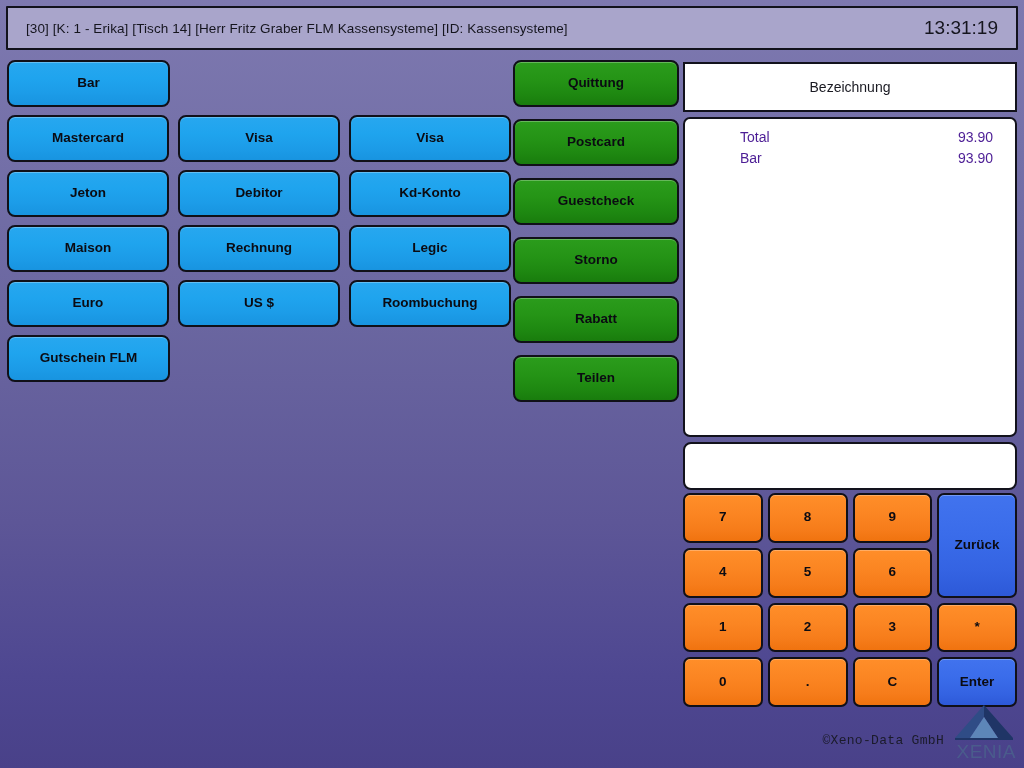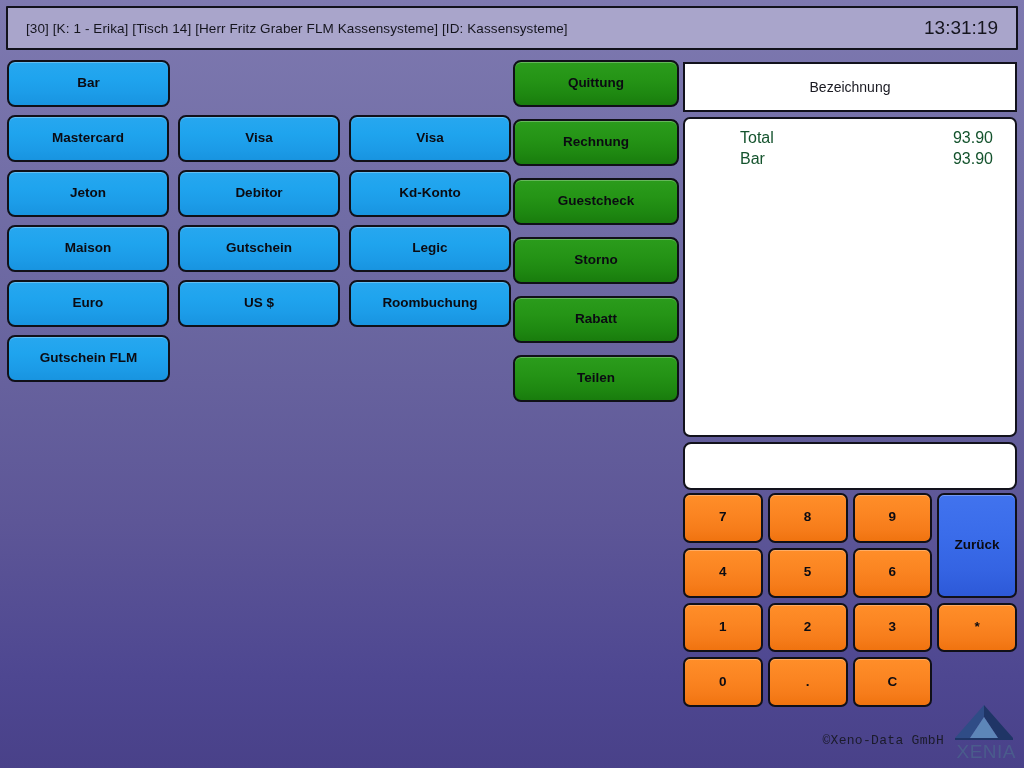--- a/index.html
+++ b/index.html
@@ -126,22 +126,22 @@
     height: 320px;
     background: #ffffff;
     border: 2px solid #12121c;
     border-radius: 7px;
     padding: 8px 22px 0 55px;
     overflow: hidden;
   }
   #receipt-body .rline {
     display: flex;
     justify-content: space-between;
-    font-size: 16px;
-    color: #14532d;
+    font-size: 14px;
+    color: #4c1d95;
     line-height: 21px;
     margin-bottom: 0px;
   }
   #receipt-body .rline .ramt { font-variant-numeric: tabular-nums; }
 
   
   #num-display {
     position: absolute;
     left: 683px;
     top: 442px;
@@ -228,36 +228,36 @@
       <div class="btn blue">Visa</div>
       <div class="btn blue">Visa</div>
     </div>
     <div class="pay-row">
       <div class="btn blue">Jeton</div>
       <div class="btn blue">Debitor</div>
       <div class="btn blue">Kd-Konto</div>
     </div>
     <div class="pay-row">
       <div class="btn blue">Maison</div>
-      <div class="btn blue">Gutschein</div>
+      <div class="btn blue">Rechnung</div>
       <div class="btn blue">Legic</div>
     </div>
     <div class="pay-row">
       <div class="btn blue">Euro</div>
       <div class="btn blue">US $</div>
       <div class="btn blue">Roombuchung</div>
     </div>
     <div class="pay-row">
       <div class="btn blue">Gutschein FLM</div>
     </div>
   </div>
 
 <div id="action-col">
     <div class="btn green">Quittung</div>
-    <div class="btn green">Rechnung</div>
+    <div class="btn green">Postcard</div>
     <div class="btn green">Guestcheck</div>
     <div class="btn green">Storno</div>
     <div class="btn green">Rabatt</div>
     <div class="btn green">Teilen</div>
   </div>
 
 <div id="receipt-header">
   <span>Bezeichnung</span>
 </div>
 
@@ -284,20 +284,21 @@
     <div class="btn orange">4</div>
     <div class="btn orange">5</div>
     <div class="btn orange">6</div>
     <div class="btn orange">1</div>
     <div class="btn orange">2</div>
     <div class="btn orange">3</div>
     <div class="btn orange">*</div>
     <div class="btn orange">0</div>
     <div class="btn orange">.</div>
     <div class="btn orange">C</div>
+    <div class="btn royal">Enter</div>
   </div>
 
 <div id="branding">
   <div id="copyright">©Xeno-Data GmbH</div>
   <div id="logo">
     <svg class="logo-mark" viewBox="0 0 60 36">
       <polygon points="30,1 59,34 44,34 30,13" fill="#1F3566"></polygon>
       <polygon points="30,1 1,34 16,34 30,13" fill="#2F4C86"></polygon>
       <polygon points="30,13 44,34 16,34" fill="#5D86B8"></polygon>
       <polygon points="1,34 59,34 59,36 1,36" fill="#1F3566"></polygon>

